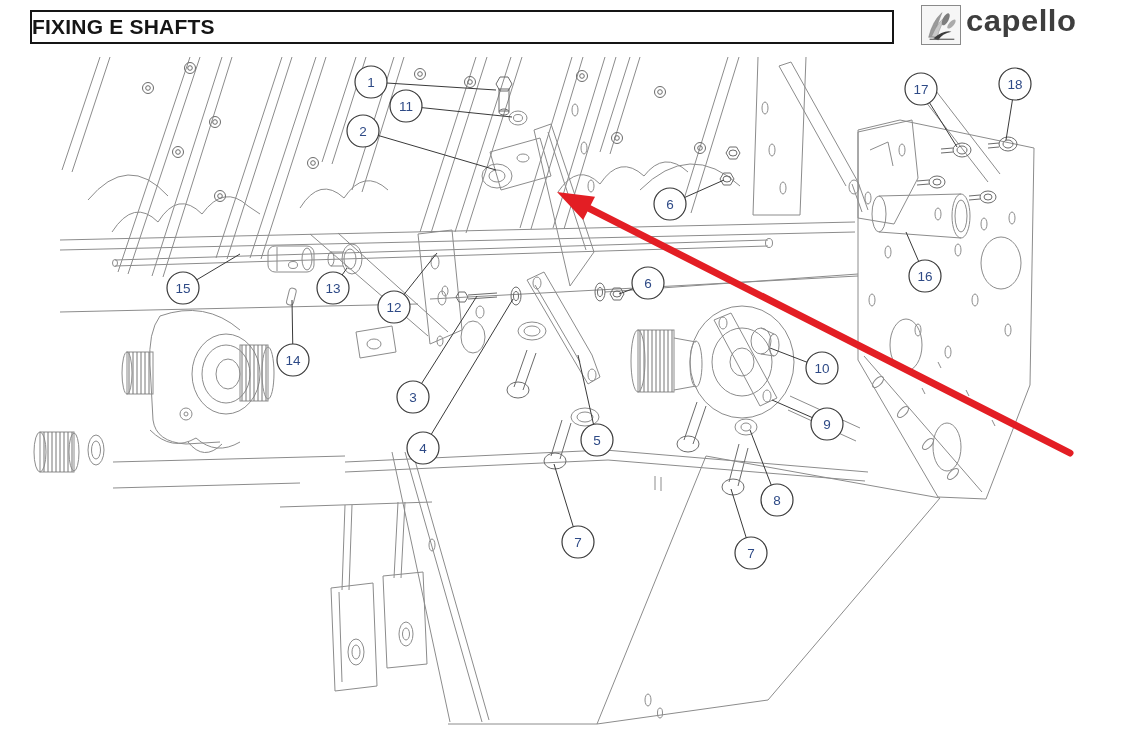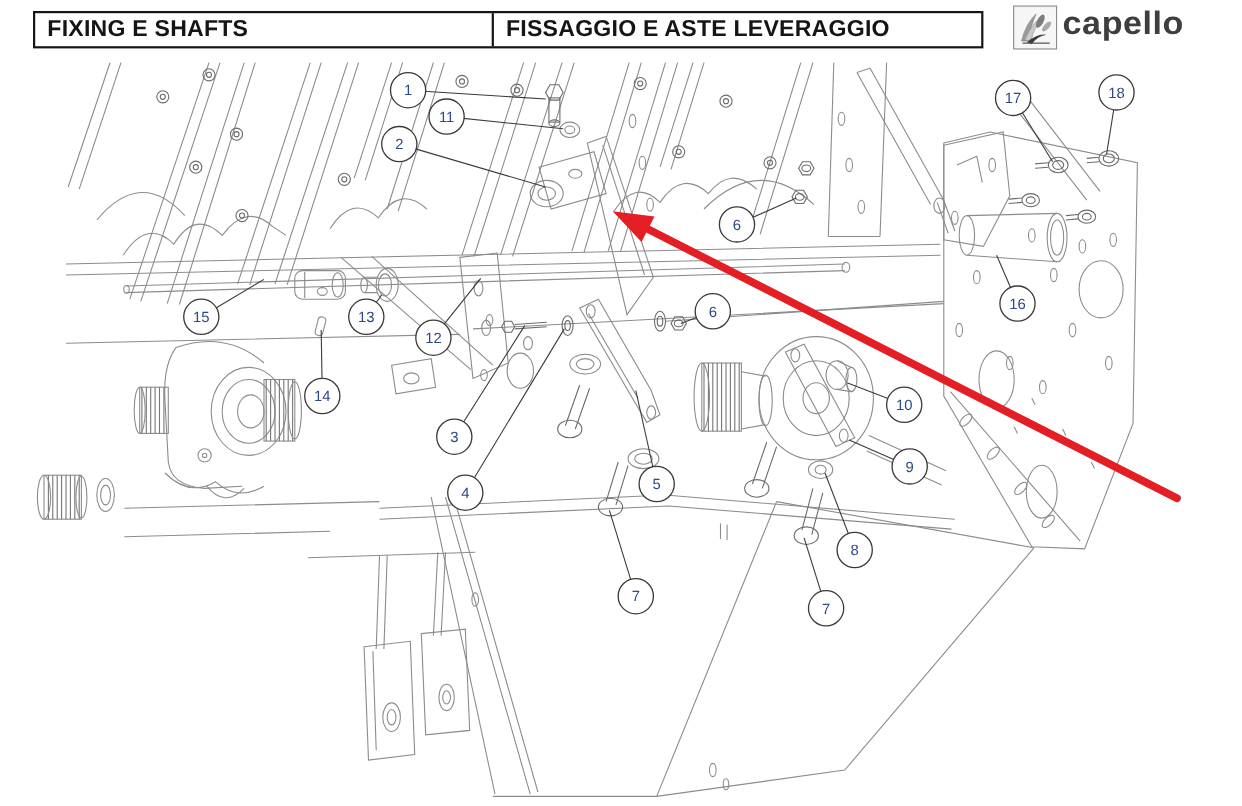--- a/index.html
+++ b/index.html
@@ -1,38 +1,37 @@
 <!DOCTYPE html>
 <html><head>
 <meta charset="utf-8">
 <style>
   html,body{margin:0;padding:0;background:#fff;}
   .page{position:relative;width:1129px;height:733px;background:#fff;overflow:hidden;
         font-family:"Liberation Sans",sans-serif;}
   .titlebox{position:absolute;left:30px;top:10px;width:864px;height:34px;
             border:2px solid #151515;display:flex;box-sizing:border-box;background:#fff;}
-  .cell{display:flex;align-items:center;padding-left:11px;font-size:21px;font-weight:bold;
+  .cell{display:flex;align-items:center;padding-left:0;font-size:21px;font-weight:bold;
         color:#151515;white-space:nowrap;letter-spacing:0.2px;}
   .cell.left{flex:0 0 404px;}
   .cell.right{flex:1;border-left:2px solid #151515;}
   .logo{position:absolute;left:921px;top:5px;height:40px;display:flex;gap:5px;}
   .logo-icon{width:38px;height:38px;border:1px solid #8a8a8a;background:#f6f6f6;flex:0 0 auto;}
   .logo-text{font-size:31px;font-weight:bold;color:#3e3e3e;letter-spacing:0.5px;
              transform:scaleY(0.95);line-height:1;}
   svg.diagram{position:absolute;left:0;top:0;width:1129px;height:733px;}
   text{font-family:"Liberation Sans",sans-serif;}
 </style>
 </head>
 <body>
 
 <div class="page">
 
   <div class="titlebox">
     <div class="cell left">FIXING E SHAFTS</div>
-    <div class="cell right">FISSAGGIO E ASTE LEVERAGGIO</div>
   </div>
 
   <div class="logo">
     <svg class="logo-icon" viewBox="0 0 40 40">
       <path d="M7,33 Q11,16 21,7 Q15,21 13,33 Z" fill="#9a9a9a" stroke="#777" stroke-width="0.5"></path>
       <path d="M10,32 Q18,14 27,10 Q19,20 16,33 Z" fill="#c9c9c9" stroke="#888" stroke-width="0.5"></path>
       <path d="M12,34 Q23,25 31,27 Q21,29 17,36 Z" fill="#3c3c3c"></path>
       <ellipse cx="25" cy="14" rx="3" ry="7" transform="rotate(28 25 14)" fill="#7d7d7d"></ellipse>
       <ellipse cx="31" cy="19" rx="2.5" ry="6" transform="rotate(42 31 19)" fill="#ababab"></ellipse>
       <path d="M8,35 H34" stroke="#555" stroke-width="1.2" fill="none"></path>

